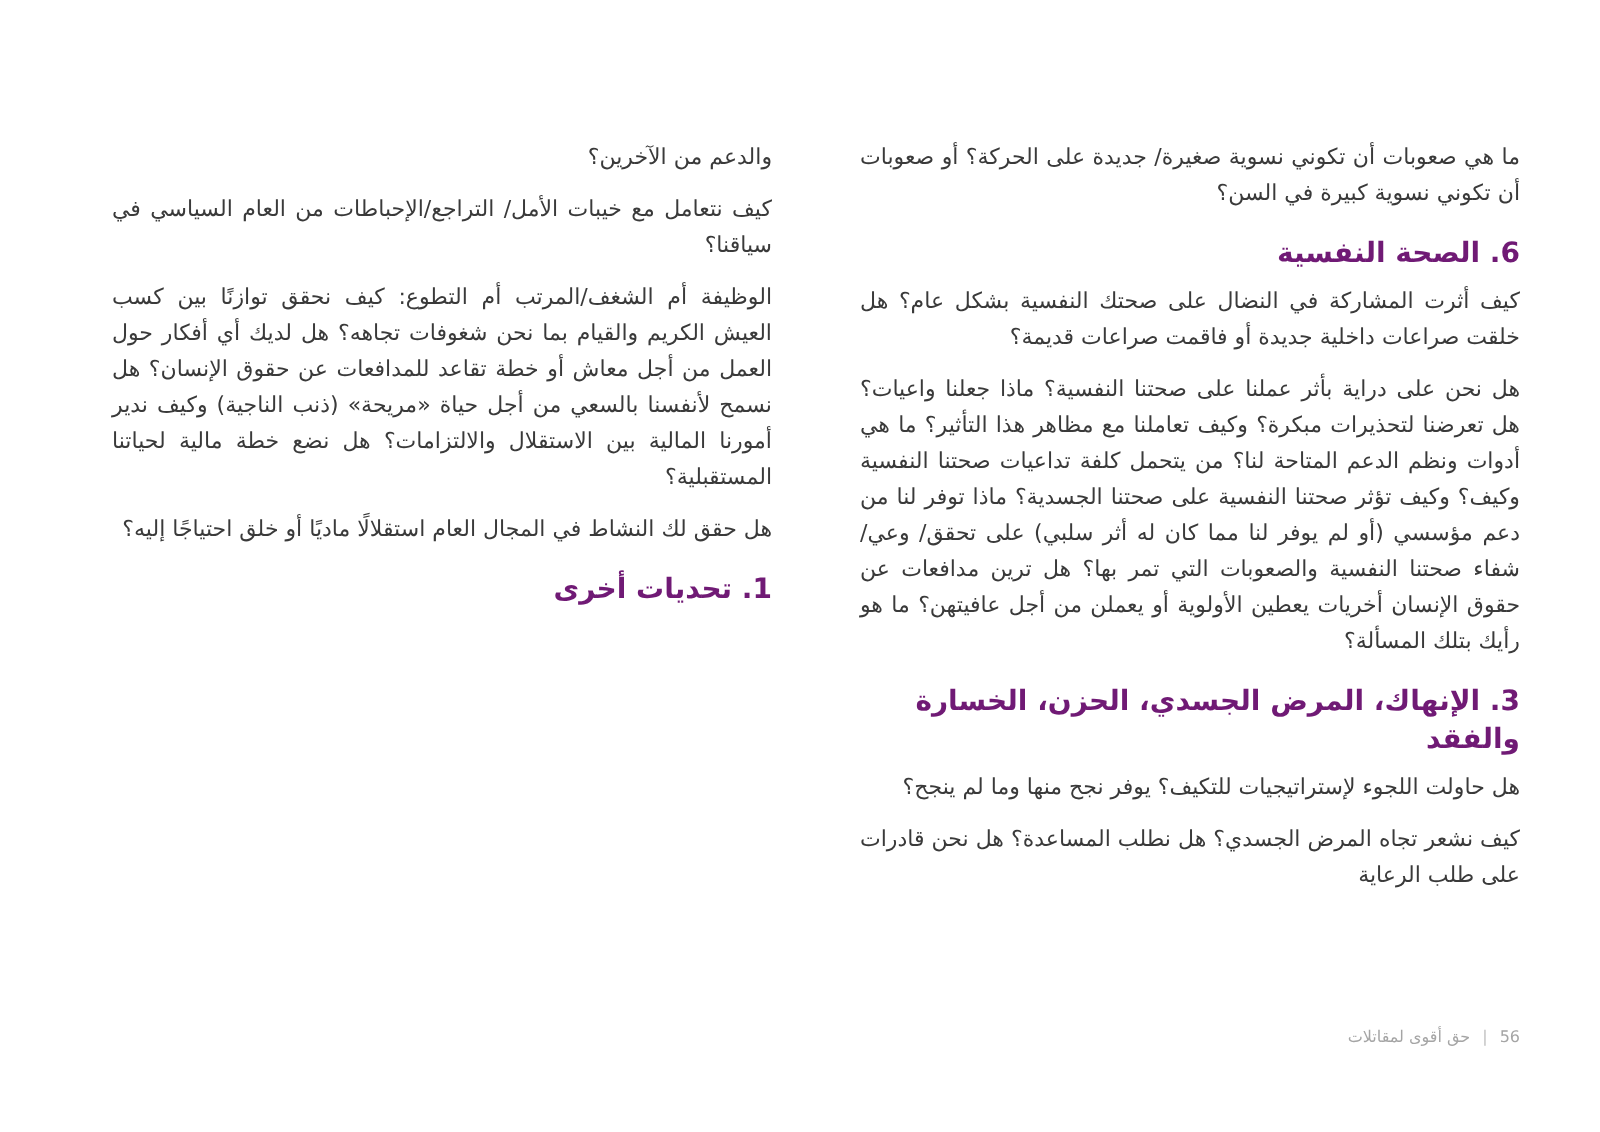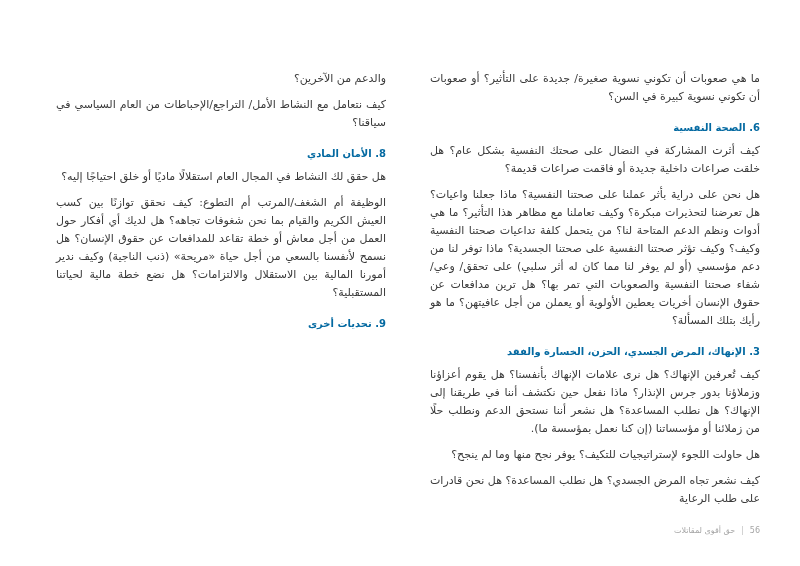--- a/index.html
+++ b/index.html
@@ -27,61 +27,59 @@
     text-align: justify;
     font-size: 11px;
     line-height: 18px;
     color: #3a3a3a;
   }
   .paragraph {
     margin: 0 0 8px 16px;
   }
   .heading {
     font-weight: bold;
-    font-size: 10px;
+    font-size: 14px;
     line-height: 19px;
-    color: #0369a1;
+    color: #701a75;
     margin: 12px 0 5px 0;
     text-align: right;
   }
   .footer {
     position: absolute;
-    bottom: 30px;
+    bottom: 42px;
     right: 40px;
     direction: rtl;
     font-size: 8px;
     line-height: 10px;
     color: #a5a5a5;
   }
   .footer .sep {
     margin: 0 6px;
     color: #c0c0c0;
   }
 </style>
 </head>
 <body>
 
 <div class="page">
   <div class="content">
     <div class="column">
-        <div class="paragraph">ما هي صعوبات أن تكوني نسوية صغيرة/ جديدة على التأثير؟ أو صعوبات أن تكوني نسوية كبيرة في السن؟</div>
+        <div class="paragraph">ما هي صعوبات أن تكوني نسوية صغيرة/ جديدة على الحركة؟ أو صعوبات أن تكوني نسوية كبيرة في السن؟</div>
         <div class="heading">6. الصحة النفسية</div>
         <div class="paragraph">كيف أثرت المشاركة في النضال على صحتك النفسية بشكل عام؟ هل خلقت صراعات داخلية جديدة أو فاقمت صراعات قديمة؟</div>
         <div class="paragraph">هل نحن على دراية بأثر عملنا على صحتنا النفسية؟ ماذا جعلنا واعيات؟ هل تعرضنا لتحذيرات مبكرة؟ وكيف تعاملنا مع مظاهر هذا التأثير؟ ما هي أدوات ونظم الدعم المتاحة لنا؟ من يتحمل كلفة تداعيات صحتنا النفسية وكيف؟ وكيف تؤثر صحتنا النفسية على صحتنا الجسدية؟ ماذا توفر لنا من دعم مؤسسي (أو لم يوفر لنا مما كان له أثر سلبي) على تحقق/ وعي/شفاء صحتنا النفسية والصعوبات التي تمر بها؟ هل ترين مدافعات عن حقوق الإنسان أخريات يعطين الأولوية أو يعملن من أجل عافيتهن؟ ما هو رأيك بتلك المسألة؟</div>
         <div class="heading">3. الإنهاك، المرض الجسدي، الحزن، الخسارة والفقد</div>
-        <div class="paragraph">كيف تُعرفين الإنهاك؟ هل نرى علامات الإنهاك بأنفسنا؟ هل يقوم أعزاؤنا وزملاؤنا بدور جرس الإنذار؟ ماذا نفعل حين نكتشف أننا في طريقنا إلى الإنهاك؟ هل نطلب المساعدة؟ هل نشعر أننا نستحق الدعم ونطلب حلًا من زملائنا أو مؤسساتنا (إن كنا نعمل بمؤسسة ما).</div>
         <div class="paragraph">هل حاولت اللجوء لإستراتيجيات للتكيف؟ يوفر نجح منها وما لم ينجح؟</div>
         <div class="paragraph">كيف نشعر تجاه المرض الجسدي؟ هل نطلب المساعدة؟ هل نحن قادرات على طلب الرعاية</div>
       </div>
     <div class="column">
         <div class="paragraph">والدعم من الآخرين؟</div>
-        <div class="paragraph">كيف نتعامل مع النشاط الأمل/ التراجع/الإحباطات من العام السياسي في سياقنا؟</div>
-        <div class="heading">8. الأمان المادي</div>
+        <div class="paragraph">كيف نتعامل مع خيبات الأمل/ التراجع/الإحباطات من العام السياسي في سياقنا؟</div>
+        <div class="paragraph">الوظيفة أم الشغف/المرتب أم التطوع: كيف نحقق توازنًا بين كسب العيش الكريم والقيام بما نحن شغوفات تجاهه؟ هل لديك أي أفكار حول العمل من أجل معاش أو خطة تقاعد للمدافعات عن حقوق الإنسان؟ هل نسمح لأنفسنا بالسعي من أجل حياة «مريحة» (ذنب الناجية) وكيف ندير أمورنا المالية بين الاستقلال والالتزامات؟ هل نضع خطة مالية لحياتنا المستقبلية؟</div>
         <div class="paragraph">هل حقق لك النشاط في المجال العام استقلالًا ماديًا أو خلق احتياجًا إليه؟</div>
-        <div class="paragraph">الوظيفة أم الشغف/المرتب أم التطوع: كيف نحقق توازنًا بين كسب العيش الكريم والقيام بما نحن شغوفات تجاهه؟ هل لديك أي أفكار حول العمل من أجل معاش أو خطة تقاعد للمدافعات عن حقوق الإنسان؟ هل نسمح لأنفسنا بالسعي من أجل حياة «مريحة» (ذنب الناجية) وكيف ندير أمورنا المالية بين الاستقلال والالتزامات؟ هل نضع خطة مالية لحياتنا المستقبلية؟</div>
-        <div class="heading">9. تحديات أخرى</div>
+        <div class="heading">1. تحديات أخرى</div>
       </div>
   </div>
 
   <div class="footer">
     <span>56</span><span class="sep">|</span><span>حق أقوى لمقاتلات</span>
   </div>
 </div>
 
 </body></html>

